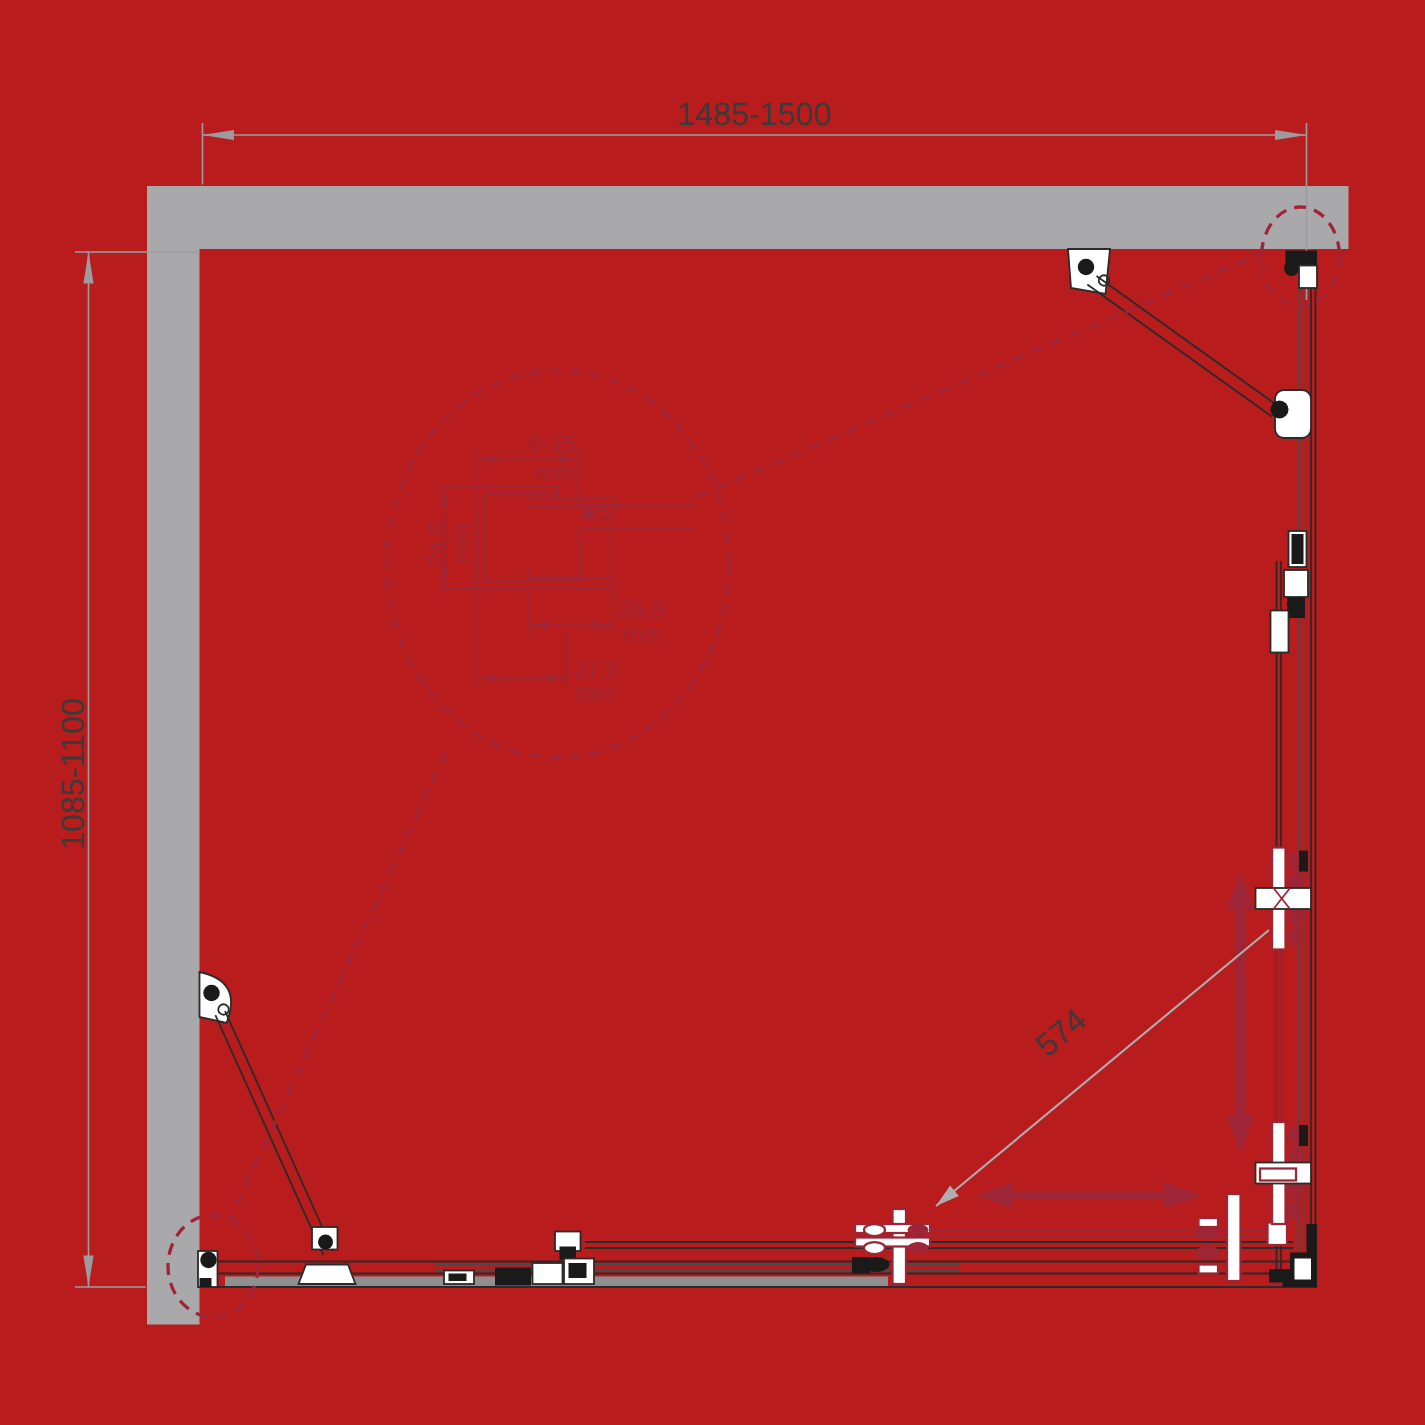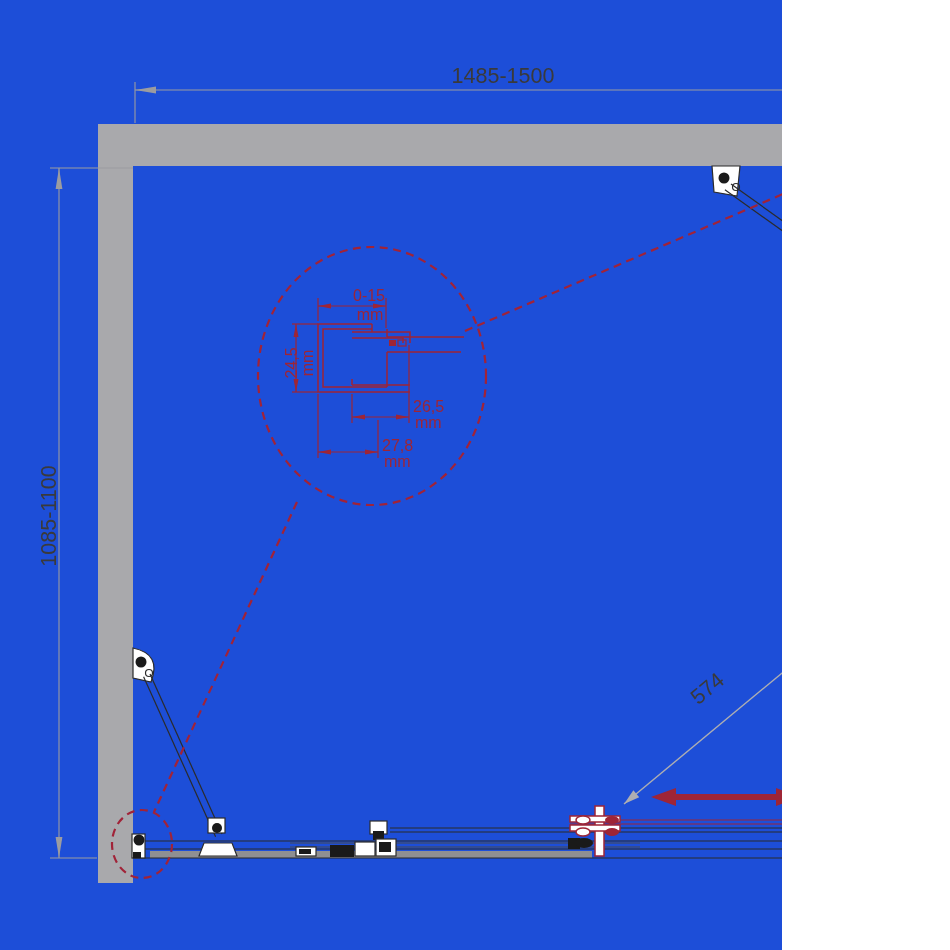--- a/index.html
+++ b/index.html
@@ -1,16 +1,16 @@
 <!DOCTYPE html>
 <html><head>
 <meta charset="utf-8">
 <style>
   html,body{margin:0;padding:0;background:#fff;}
-  #stage{position:relative;width:782px;height:950px;background:#1d4ed8;overflow:hidden;}
+  #stage{position:relative;width:950px;height:950px;background:#b91c1c;overflow:hidden;}
   svg{position:absolute;left:0;top:0;}
   .k  {stroke:#2b2b2b;fill:none;stroke-width:1.2;}
   .k2 {stroke:#4a4a4c;fill:none;stroke-width:1;}
   .kf {fill:#1a1a1a;stroke:none;}
   .w  {fill:#ffffff;stroke:#2b2b2b;stroke-width:1.2;}
   .r  {stroke:#9e2536;fill:none;stroke-width:1.5;}
   .r1 {stroke:#9e2536;fill:none;stroke-width:1.2;}
   .rf {fill:#9e2536;stroke:none;}
   .rw {fill:#ffffff;stroke:#9e2536;stroke-width:1.5;}
   .dim{stroke:#9c9ca0;fill:none;stroke-width:1.1;}

